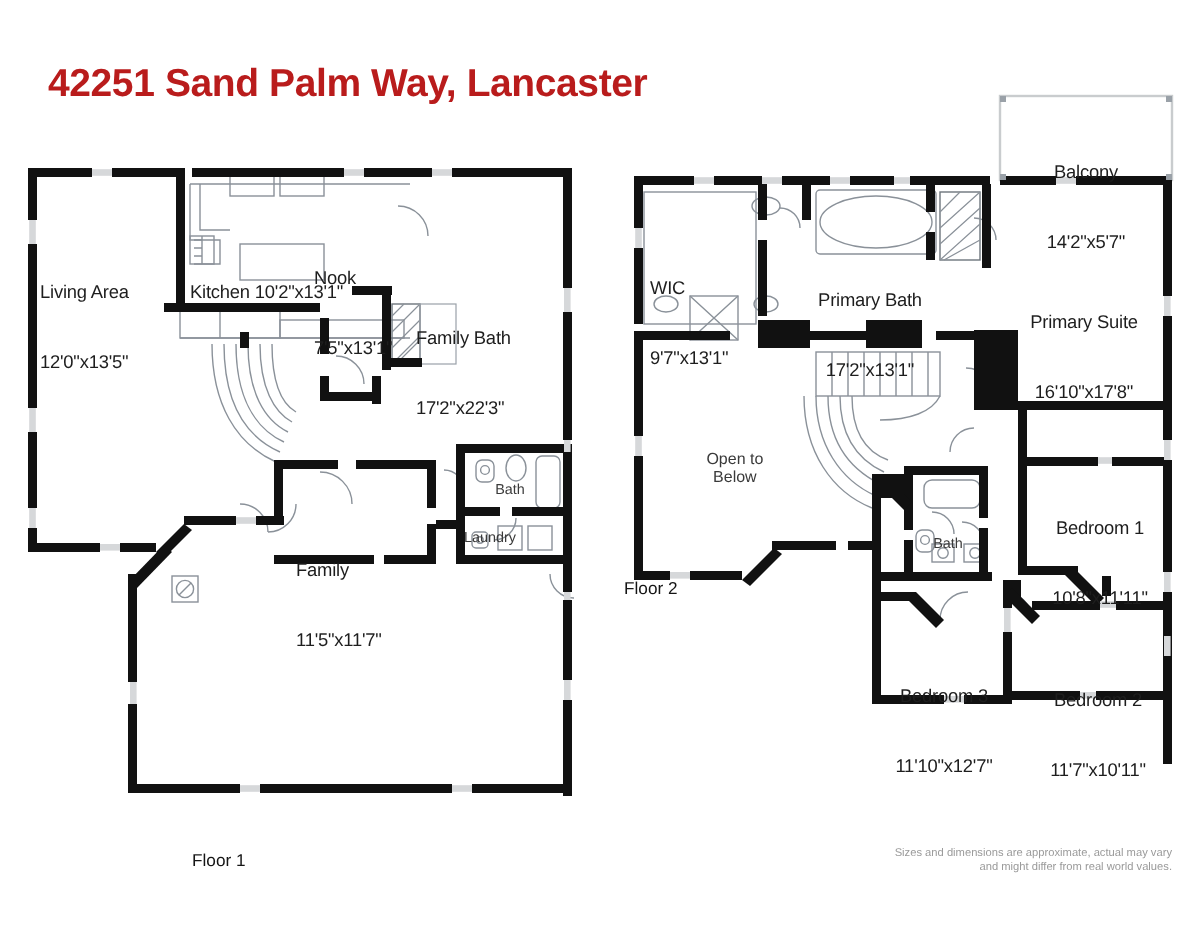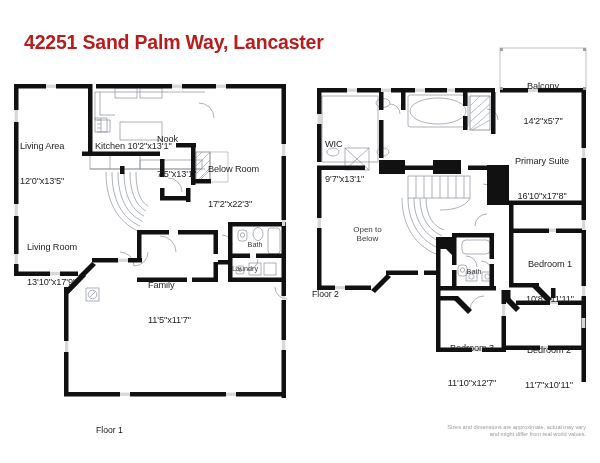--- a/index.html
+++ b/index.html
@@ -414,28 +414,24 @@
   </div>
 
   <div class="room-label" style="left:157px; top:111px;">
     <span class="r-name">Nook</span>
     <span class="r-dim">7'5"x13'1"</span>
   </div>
 
   <div class="inline-label" style="left:95px; top:141px;">Kitchen 10'2"x13'1"</div>
 
   <div class="room-label" style="left:208px; top:141px;">
-    <span class="r-name">Below Room</span>
+    <span class="r-name">Family Bath</span>
     <span class="r-dim">17'2"x22'3"</span>
   </div>
 
-  <div class="room-label" style="left:27px; top:219px;">
-    <span class="r-name">Living Room</span>
-    <span class="r-dim">13'10"x17'9"</span>
-  </div>
 
   <div class="room-label" style="left:148px; top:257px;">
     <span class="r-name">Family</span>
     <span class="r-dim">11'5"x11'7"</span>
   </div>
 
   <div class="small-label" style="left:238px; top:241px; width:34px;">Bath</div>
 
   <div class="small-label" style="left:224px; top:265px; width:42px;">Laundry</div>
 
@@ -445,20 +441,24 @@
   <div class="room-label center" style="left:498px; top:58px; width:90px;">
     <span class="r-name">Balcony</span>
     <span class="r-dim">14'2"x5'7"</span>
   </div>
 
   <div class="room-label" style="left:325px; top:116px;">
     <span class="r-name">WIC</span>
     <span class="r-dim">9'7"x13'1"</span>
   </div>
 
+  <div class="room-label center" style="left:391px; top:122px; width:88px;">
+    <span class="r-name">Primary Bath</span>
+    <span class="r-dim">17'2"x13'1"</span>
+  </div>
 
   <div class="room-label center" style="left:496px; top:133px; width:92px;">
     <span class="r-name">Primary Suite</span>
     <span class="r-dim">16'10"x17'8"</span>
   </div>
 
   <div class="small-label" style="left:333px; top:215px; width:60px; font-size:8px; line-height:9.6px;">
     <span class="r-name">Open to</span>
     <span class="r-dim">Below</span>
   </div>

